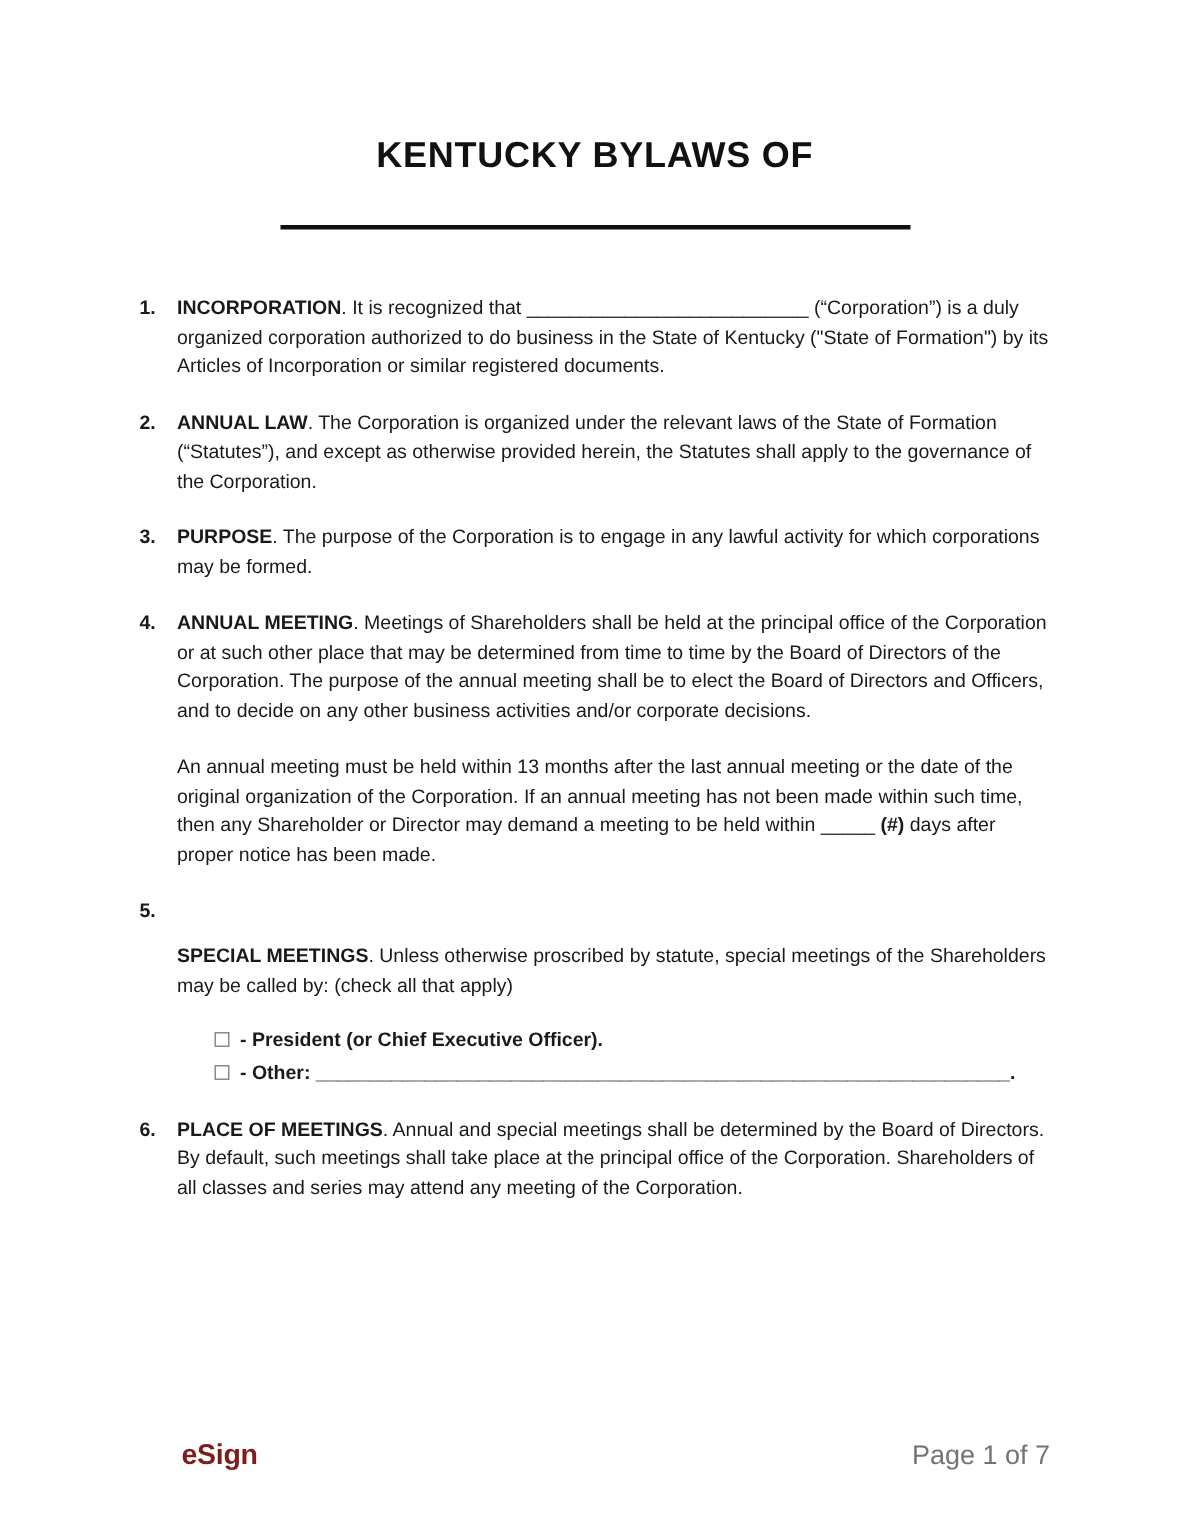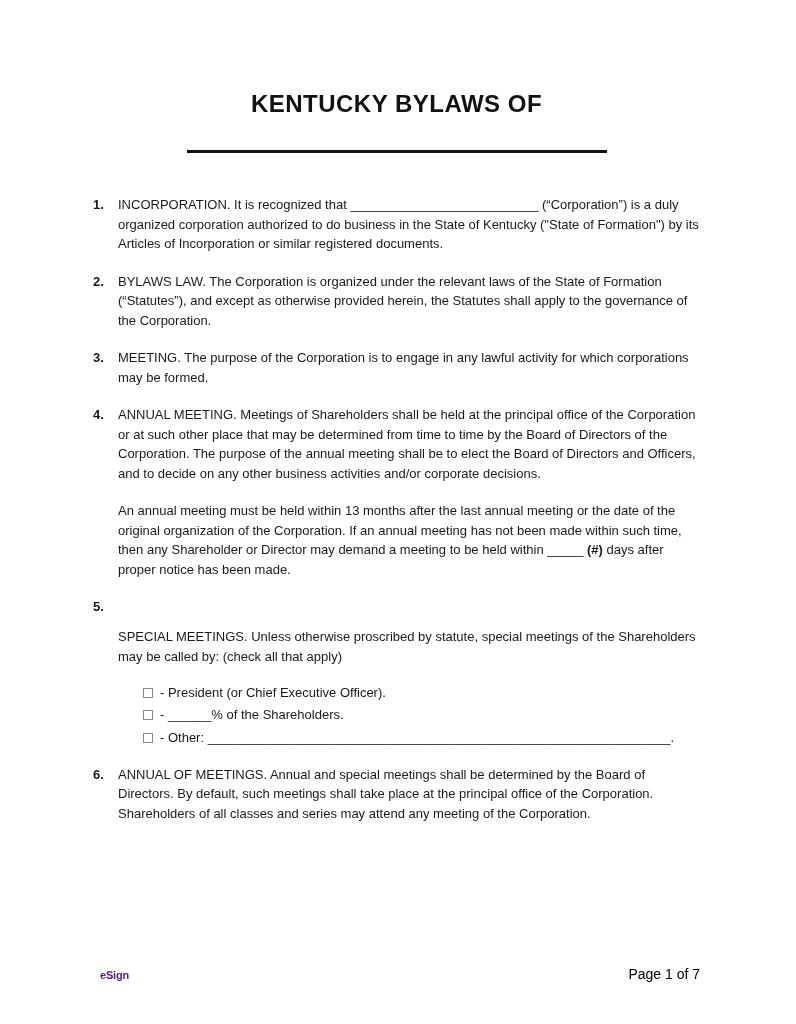--- a/index.html
+++ b/index.html
@@ -42,55 +42,57 @@
     display: flex;
     align-items: flex-start;
   }
   .sec-num {
     width: 25px;
     flex: 0 0 25px;
     font-weight: bold;
   }
   .sec-content { flex: 1; min-width: 0; }
   .para { margin: 0 0 18px 0; }
-  .sec-heading { font-weight: normal; }
+  .sec-heading { font-weight: bold; }
   .num-bold { font-weight: bold; }
   .checklist {
     margin: 16px 0 16px 25px;
   }
   .check-row {
     line-height: 22.3px;
     white-space: nowrap;
+    font-weight: bold;
   }
   .cbx {
     display: inline-block;
     width: 10px; height: 10px;
     border: 1px solid #8a8a8a;
     background: #ffffff;
     margin-right: 7px;
     vertical-align: -1px;
   }
   .footer {
     position: absolute;
     left: 100px;
     right: 96px;
     bottom: 42px;
     display: flex;
     justify-content: space-between;
     align-items: baseline;
   }
   .brand {
-    font-size: 11px;
+    font-size: 19px;
     font-weight: bold;
     letter-spacing: -0.2px;
-    color: #4c1d95;
+    color: #7f1d1d;
+    margin-left: 21px;
   }
   .page-label {
-    font-size: 14px;
-    color: #000000;
+    font-size: 18px;
+    color: #737373;
     text-align: center;
   }
 </style>
 </head>
 <body>
 
 <div class="page">
   <div class="content">
 
     <div class="doc-title">KENTUCKY BYLAWS OF</div>
@@ -101,55 +103,54 @@
       <div class="section">
         <span class="sec-num">1.</span>
         <div class="sec-content">
           <p class="para"><span class="sec-heading">INCORPORATION</span><span>. It is recognized that __________________________ (“Corporation”) is a duly organized corporation authorized to do business in the State of Kentucky ("State of Formation") by its Articles of Incorporation or similar registered documents.</span></p>
         </div>
       </div>
 
       <div class="section">
         <span class="sec-num">2.</span>
         <div class="sec-content">
-          <p class="para"><span class="sec-heading">BYLAWS LAW</span><span>. The Corporation is organized under the relevant laws of the State of Formation (“Statutes”), and except as otherwise provided herein, the Statutes shall apply to the governance of the Corporation.</span></p>
+          <p class="para"><span class="sec-heading">ANNUAL LAW</span><span>. The Corporation is organized under the relevant laws of the State of Formation (“Statutes”), and except as otherwise provided herein, the Statutes shall apply to the governance of the Corporation.</span></p>
         </div>
       </div>
 
       <div class="section">
         <span class="sec-num">3.</span>
         <div class="sec-content">
-          <p class="para"><span class="sec-heading">MEETING</span><span>. The purpose of the Corporation is to engage in any lawful activity for which corporations may be formed.</span></p>
+          <p class="para"><span class="sec-heading">PURPOSE</span><span>. The purpose of the Corporation is to engage in any lawful activity for which corporations may be formed.</span></p>
         </div>
       </div>
 
       <div class="section">
         <span class="sec-num">4.</span>
         <div class="sec-content">
           <p class="para"><span class="sec-heading">ANNUAL MEETING</span><span>. Meetings of Shareholders shall be held at the principal office of the Corporation or at such other place that may be determined from time to time by the Board of Directors of the Corporation. The purpose of the annual meeting shall be to elect the Board of Directors and Officers, and to decide on any other business activities and/or corporate decisions.</span></p>
           <p class="para"><span>An annual meeting must be held within 13 months after the last annual meeting or the date of the original organization of the Corporation. If an annual meeting has not been made within such time, then any Shareholder or Director may demand a meeting to be held within _____ </span><span class="num-bold">(#)</span><span> days after proper notice has been made.</span></p>
         </div>
       </div>
 
       <div class="section">
         <span class="sec-num">5.</span>
         <div class="sec-content">
           <p class="para" style="margin-bottom:0;margin-top:30px;"><span class="sec-heading">SPECIAL MEETINGS</span><span>. Unless otherwise proscribed by statute, special meetings of the Shareholders may be called by: (check all that apply)</span></p>
           <div class="checklist">
             <div class="check-row"><span class="cbx"></span><span>- President (or Chief Executive Officer).</span></div>
-            <div class="check-row"><span class="cbx"></span><span>- ______% of the Shareholders.</span></div>
             <div class="check-row"><span class="cbx"></span><span>- Other: ________________________________________________________________.</span></div>
           </div>
         </div>
       </div>
 
       <div class="section">
         <span class="sec-num">6.</span>
         <div class="sec-content">
-          <p class="para"><span class="sec-heading">ANNUAL OF MEETINGS</span><span>. Annual and special meetings shall be determined by the Board of Directors. By default, such meetings shall take place at the principal office of the Corporation. Shareholders of all classes and series may attend any meeting of the Corporation.</span></p>
+          <p class="para"><span class="sec-heading">PLACE OF MEETINGS</span><span>. Annual and special meetings shall be determined by the Board of Directors. By default, such meetings shall take place at the principal office of the Corporation. Shareholders of all classes and series may attend any meeting of the Corporation.</span></p>
         </div>
       </div>
 
     </div>
   </div>
 
   <div class="footer">
     <span class="brand">eSign</span>
     <span class="page-label">Page 1 of 7</span>
   </div>

